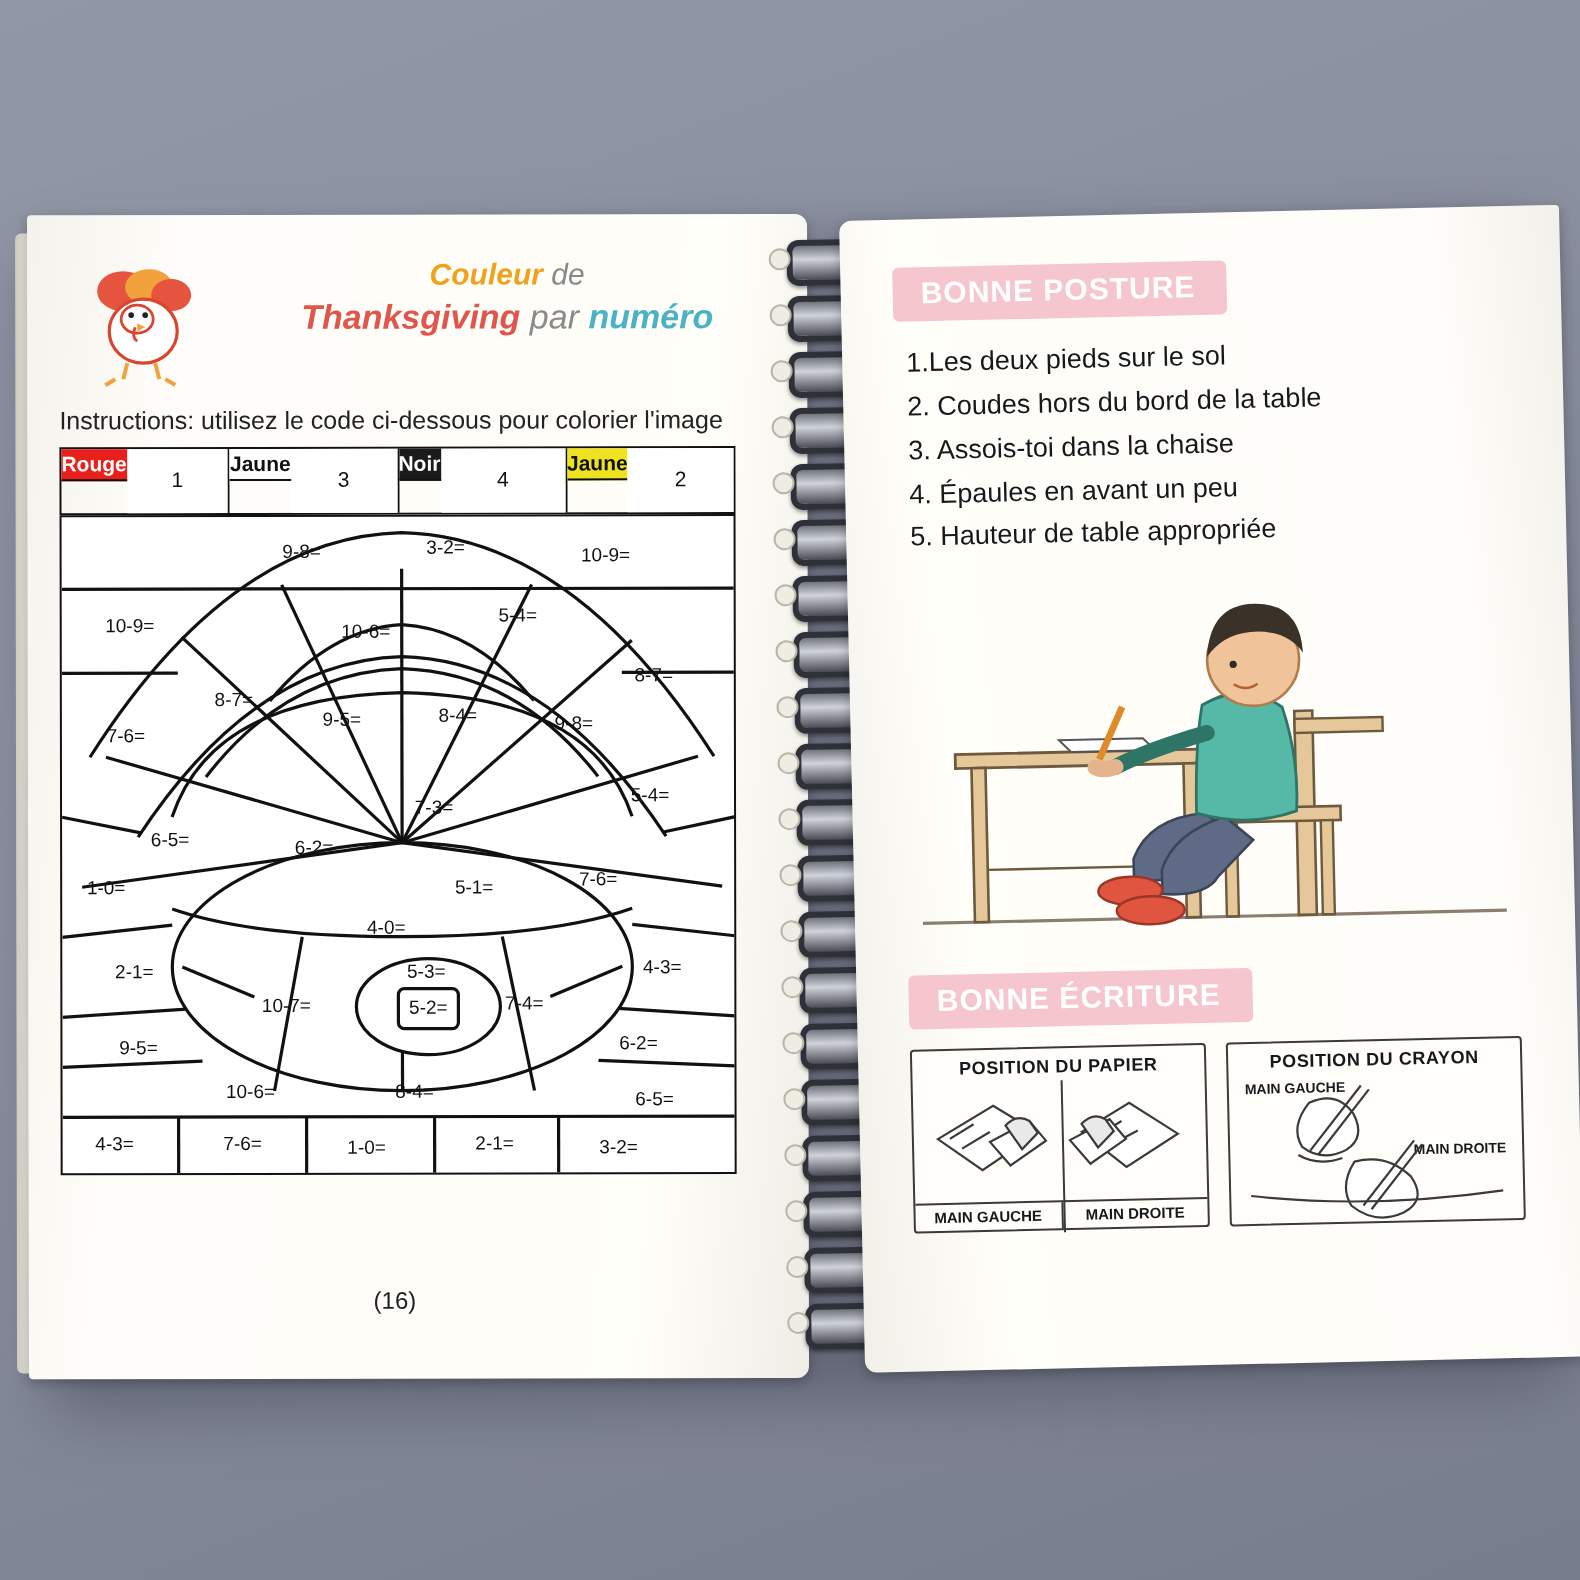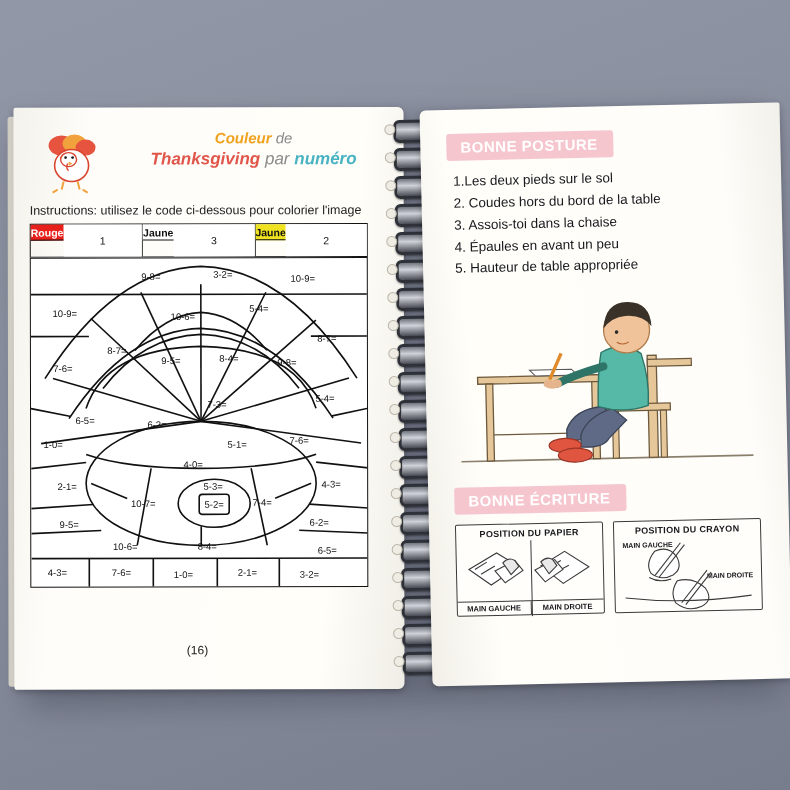--- a/index.html
+++ b/index.html
@@ -342,20 +342,24 @@
         <div class="instructions">Instructions: utilisez le code ci-dessous pour colorier l'image</div>
 
         <div class="legend">
           <div class="legend-cell">
             <div class="legend-name lg-red">Rouge</div>
             <div class="legend-num">1</div>
           </div>
           <div class="legend-cell">
             <div class="legend-name lg-white">Jaune</div>
             <div class="legend-num">3</div>
+          </div>
+          <div class="legend-cell">
+            <div class="legend-name lg-black">Noir</div>
+            <div class="legend-num">4</div>
           </div>
           <div class="legend-cell">
             <div class="legend-name lg-yellow">Jaune</div>
             <div class="legend-num">2</div>
           </div>
         </div>
 
         <div class="puzzle" id="puzzle">
           <svg width="338" height="330" viewBox="0 0 338 330">
             <g stroke="#111" stroke-width="1.6" fill="none">

